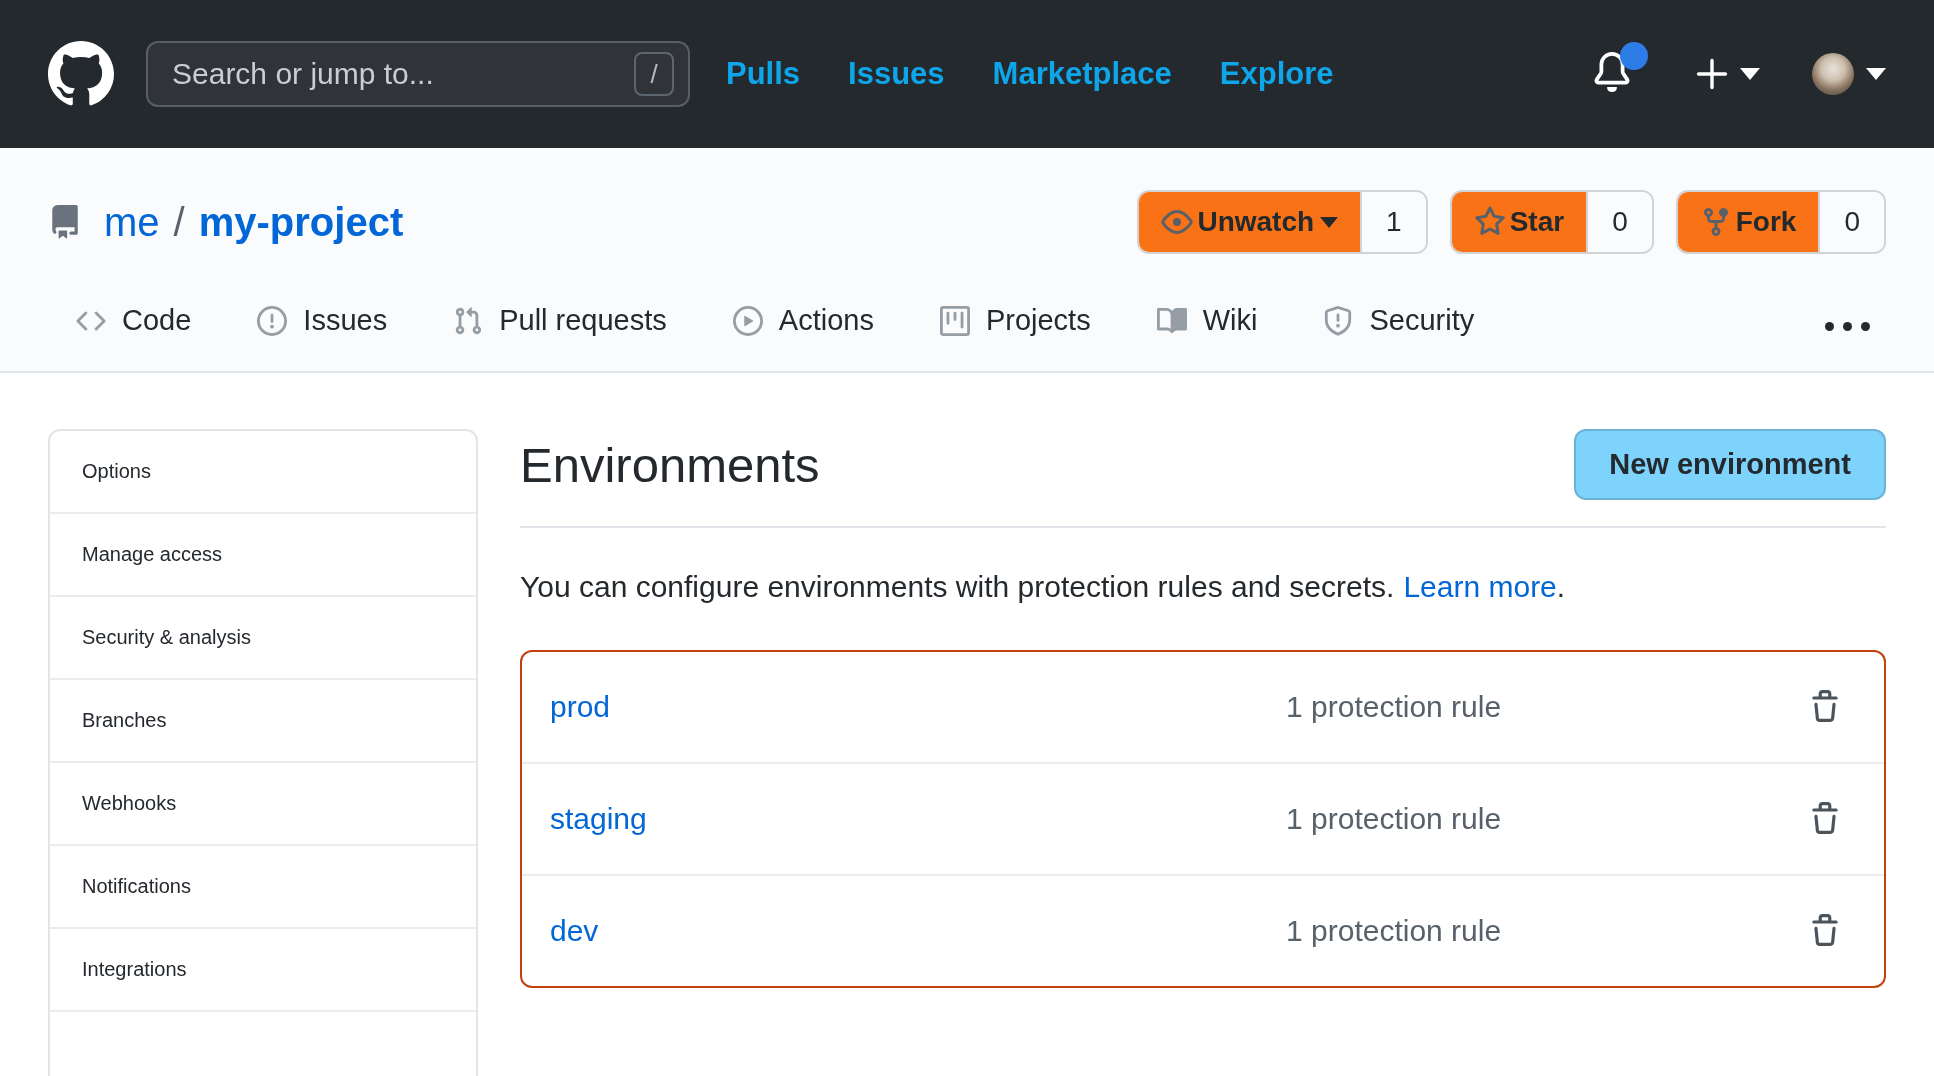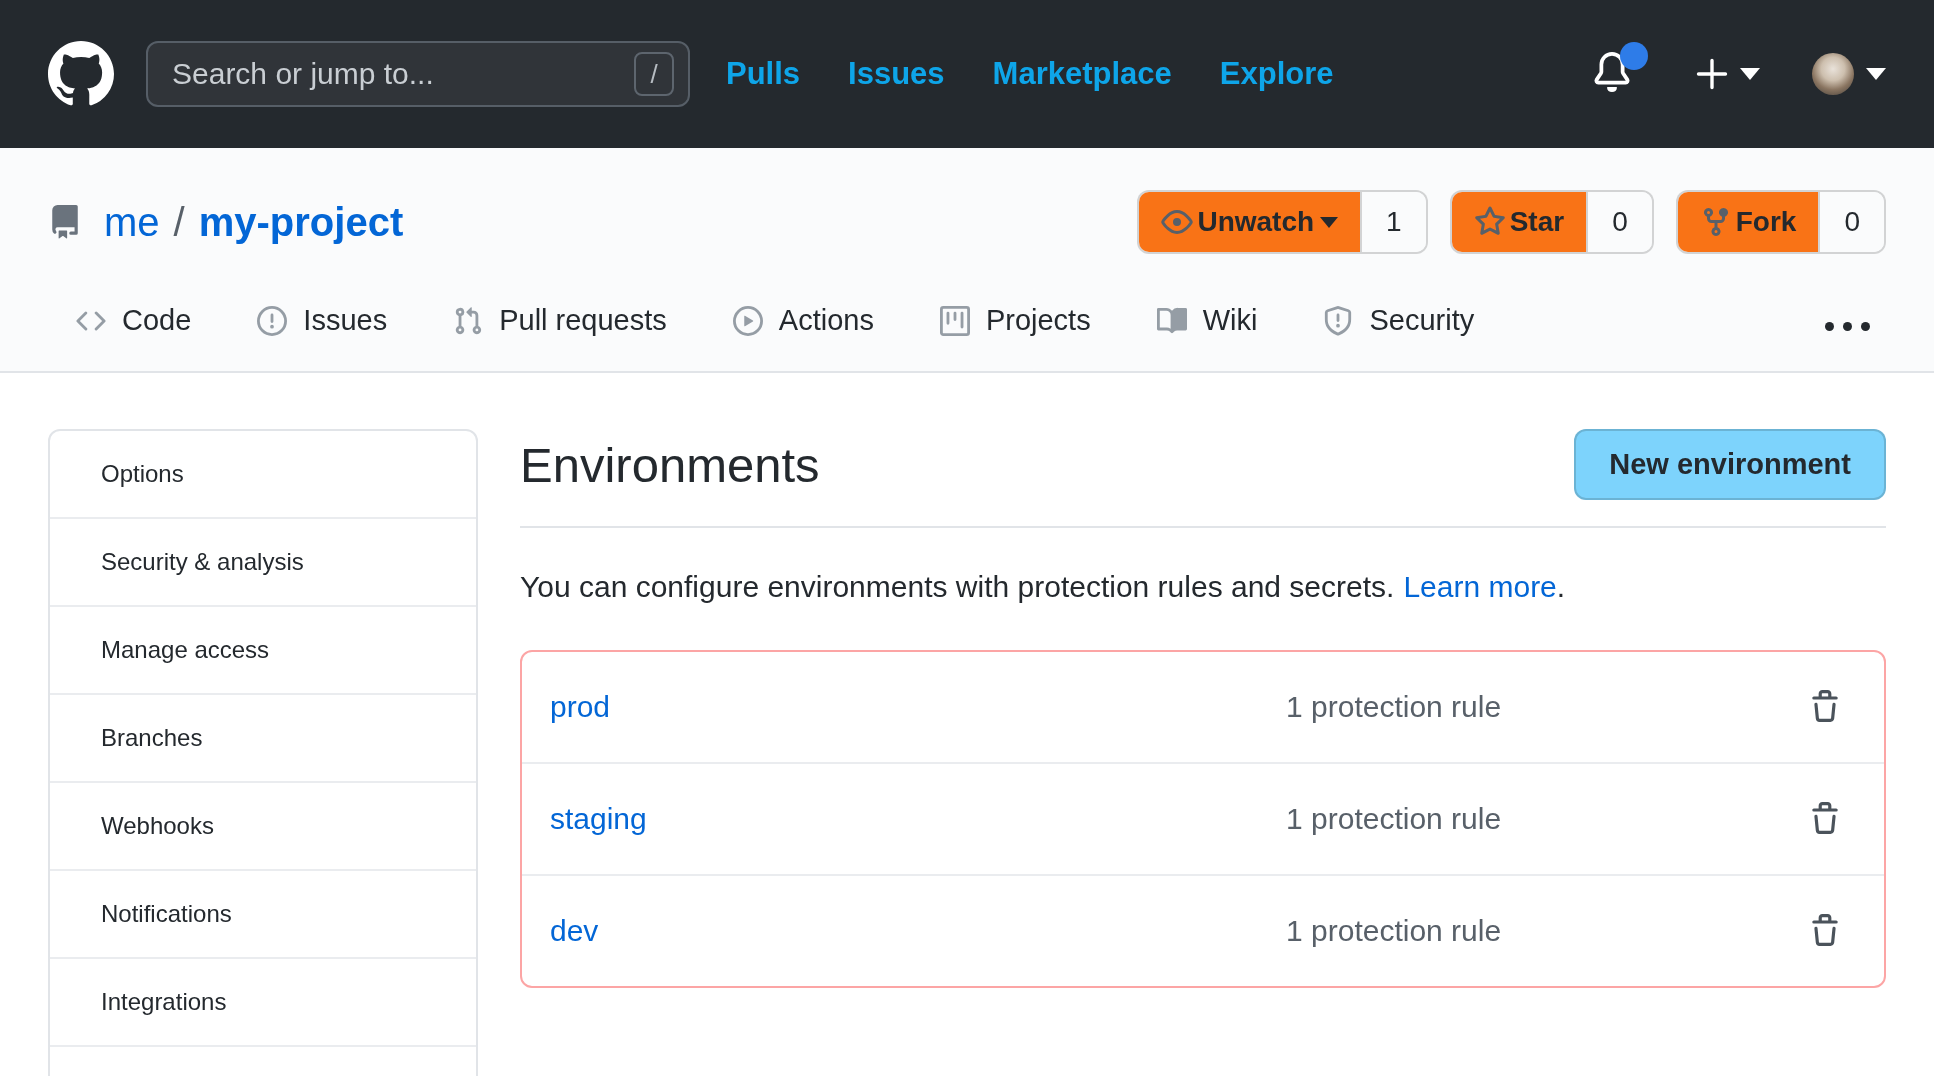--- a/index.html
+++ b/index.html
@@ -103,41 +103,41 @@
 
   
   .content { display: flex; padding: 56px 48px 0; gap: 42px; background: #ffffff; }
   .settings-menu {
     width: 430px; flex: none;
     border: 2px solid #e1e4e8; border-radius: 12px;
     background: #ffffff;
     height: 740px; 
   }
   .settings-menu .menu-item {
-    display: block; padding: 29px 51px; font-size: 24px; color: #24292e;
+    display: block; padding: 29px 32px; font-size: 20px; color: #24292e;
     border-top: 2px solid #eaecef; cursor: pointer;
   }
   .settings-menu .menu-item:first-child { border-top: none; }
 
   .main-col { flex: 1; min-width: 0; }
   .main-head {
     display: flex; align-items: center; justify-content: space-between;
     padding-bottom: 26px; border-bottom: 2px solid #e1e4e8;
   }
   .main-head h1 { font-size: 49px; font-weight: 400; color: #24292e; }
   .new-env-btn {
     font-size: 29px; font-weight: 600; color: #24292e;
     background: #7dd3fc; border: 2px solid rgba(27,31,35,0.18);
     border-radius: 12px; padding: 17px 33px; cursor: pointer;
     font-family: "Liberation Sans", sans-serif;
   }
   .desc { margin-top: 42px; font-size: 30px; color: #24292e; }
   .desc a { color: #0366d6; margin-left: 9px; }
 
-  .env-box { margin-top: 46px; border: 2px solid #fca5a5; border-radius: 12px; overflow: hidden; }
+  .env-box { margin-top: 46px; border: 2px solid #c2410c; border-radius: 12px; overflow: hidden; }
   .env-row {
     display: grid; grid-template-columns: 1fr 470px 100px;
     align-items: center; padding: 38px 28px 38px 28px;
     border-top: 2px solid #eaecef;
   }
   .env-row:first-child { border-top: none; }
   .env-name { font-size: 30px; color: #0366d6; }
   .env-rules { font-size: 30px; color: #586069; }
   .env-trash { justify-self: end; width: 34px; height: 34px; cursor: pointer; margin-right: 14px; }
   .env-trash svg { width: 34px; height: 34px; fill: #4b535b; }
@@ -280,22 +280,22 @@
           <i></i>
           <i></i>
       </span>
     </nav>
   </section>
 
   <div class="content">
 
     <aside class="settings-menu">
       <a class="menu-item">Options</a>
+      <a class="menu-item">Manage access</a>
       <a class="menu-item">Security &amp; analysis</a>
-      <a class="menu-item">Manage access</a>
       <a class="menu-item">Branches</a>
       <a class="menu-item">Webhooks</a>
       <a class="menu-item">Notifications</a>
       <a class="menu-item">Integrations</a>
       <a class="menu-item"></a>
     </aside>
 
     <main class="main-col">
       <div class="main-head">
         <h1>Environments</h1>

